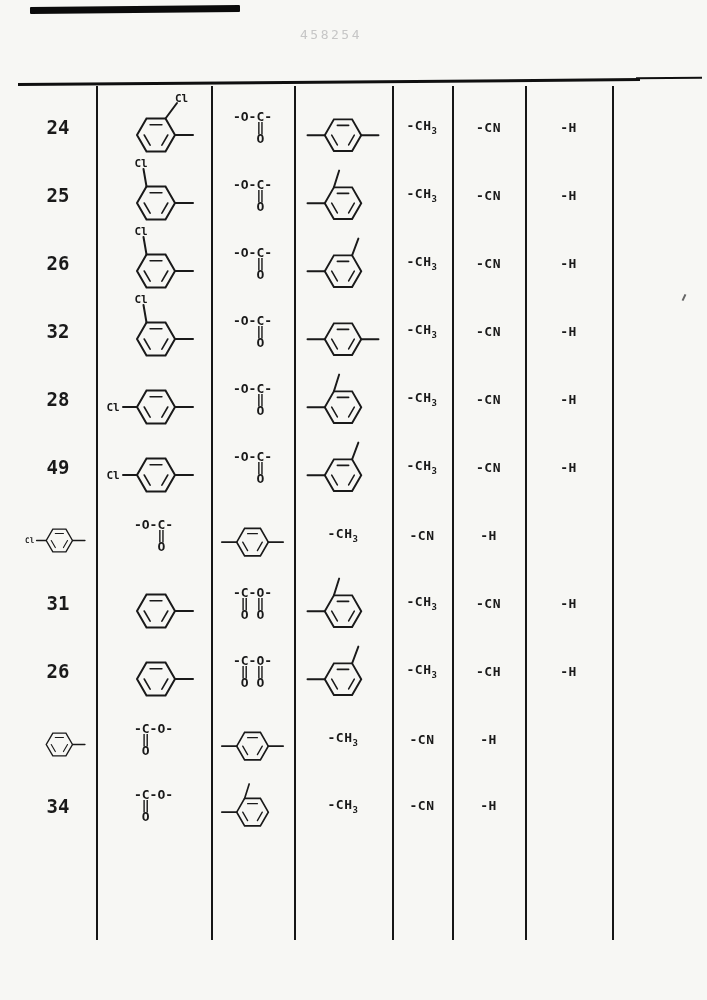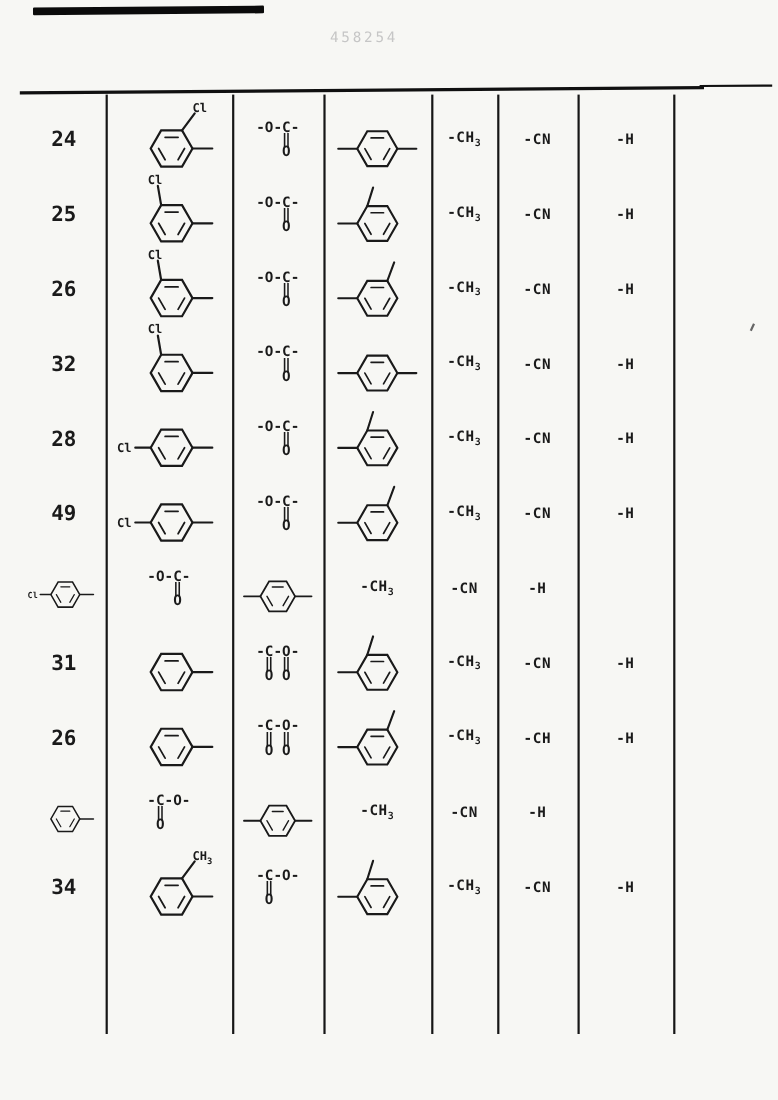--- a/index.html
+++ b/index.html
@@ -412,31 +412,20 @@
         </div>
         <div class="cell">
           <span class="rtxt">-CN</span>
         </div>
         <div class="cell">
           <span class="rtxt">-H</span>
         </div>
       </div>
       <div class="row">
         <div class="cell num">34</div>
-        <div class="cell">
-          <svg viewBox="0 0 110 74" width="110" height="74">
-            <polygon points="76.0,45.0 66.5,28.5 47.5,28.5 38.0,45.0 47.5,61.5 66.5,61.5" fill="none" stroke="#1a1a1a" stroke-width="2"></polygon>
-            <line x1="62.89" y1="34.798220743419314" x2="51.11" y2="34.79822074341931" stroke="#1a1a1a" stroke-width="1.6" stroke-linecap="round"></line>
-            <line x1="45.22" y1="45" x2="51.10999999999999" y2="55.201779256580686" stroke="#1a1a1a" stroke-width="1.6" stroke-linecap="round"></line>
-            <line x1="62.89" y1="55.201779256580686" x2="68.78" y2="45" stroke="#1a1a1a" stroke-width="1.6" stroke-linecap="round"></line>
-            <line x1="76" y1="45" x2="94" y2="45" stroke="#1a1a1a" stroke-width="2" stroke-linecap="round"></line>
-            <line x1="66.5" y1="28.5" x2="78" y2="13" stroke="#1a1a1a" stroke-width="2" stroke-linecap="round"></line>
-            <text x="76" y="12" text-anchor="start" font-size="11" font-weight="700" fill="#1a1a1a">CH<tspan font-size="8" dy="3">3</tspan></text>
-          </svg>
-        </div>
         <div class="cell link">
           <div class="lk">-C-O-</div>
           <div class="lk"> ‖   </div>
           <div class="lk"> O   </div>
         </div>
         <div class="cell">
           <svg viewBox="0 0 100 74" width="96" height="71">
             <polygon points="69.0,45.0 59.5,28.5 40.5,28.5 31.0,45.0 40.5,61.5 59.5,61.5" fill="none" stroke="#1a1a1a" stroke-width="2"></polygon>
             <line x1="55.89" y1="34.798220743419314" x2="44.11" y2="34.79822074341931" stroke="#1a1a1a" stroke-width="1.6" stroke-linecap="round"></line>
             <line x1="38.22" y1="45" x2="44.10999999999999" y2="55.201779256580686" stroke="#1a1a1a" stroke-width="1.6" stroke-linecap="round"></line>

